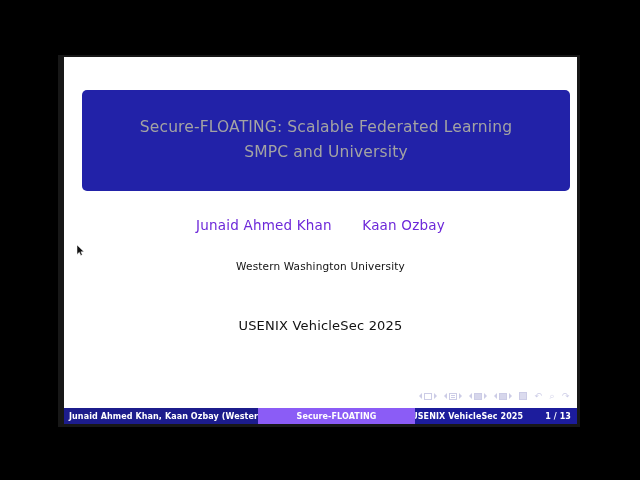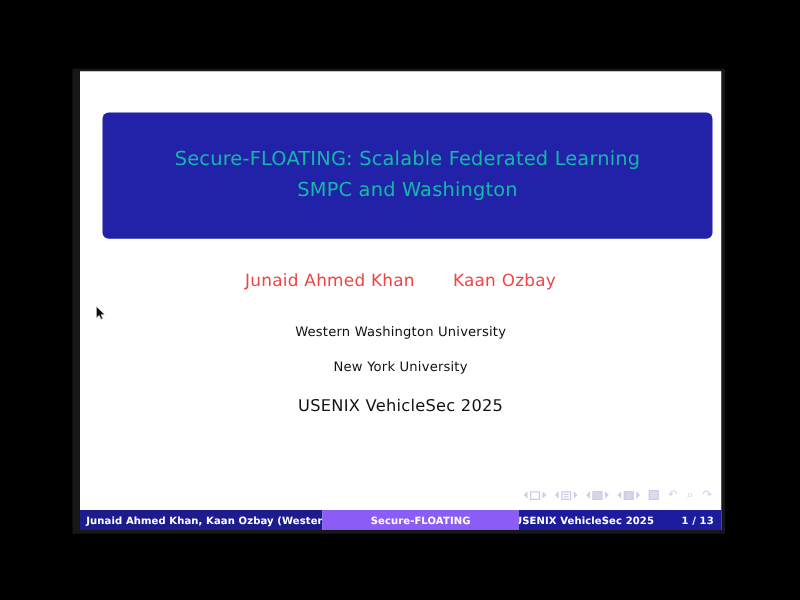--- a/index.html
+++ b/index.html
@@ -53,37 +53,37 @@
     background: #2222a8;
     border-radius: 5px;
     box-sizing: border-box;
     display: flex;
     flex-direction: column;
     align-items: center;
     justify-content: center;
     padding: 4px 10px 6px 10px;
   }
   #title-box .tline {
-    color: #14b8a6;
+    color: #a3a3a3;
     font-family: "DejaVu Sans", sans-serif;
     font-size: 15.5px;
     line-height: 25px;
     letter-spacing: 0.15px;
     text-align: center;
     white-space: nowrap;
   }
 
   
   #authors {
     position: absolute;
     left: 0;
     top: 160px;
     width: 513px;
     text-align: center;
-    color: #ef4444;
+    color: #6d28d9;
     font-size: 13.5px;
     letter-spacing: 0.2px;
   }
   #authors .author { display: inline-block; }
   #authors .author + .author { margin-left: 26px; }
 
   .affil {
     position: absolute;
     left: 0;
     width: 513px;
@@ -213,30 +213,29 @@
 <body>
 
 <div id="stage">
 
   <div id="slide-shadow"></div>
 
   <div id="slide">
 
     <div id="title-box">
       <div class="tline">Secure-FLOATING: Scalable Federated Learning</div>
-      <div class="tline">SMPC and Washington</div>
+      <div class="tline">SMPC and University</div>
     </div>
 
     <div id="authors">
       <span class="author">Junaid Ahmed Khan</span>
       <span class="author">Kaan Ozbay</span>
     </div>
 
     <div class="affil" id="affil-0">Western Washington University</div>
-    <div class="affil" id="affil-1">New York University</div>
 
     <div id="venue">USENIX VehicleSec 2025</div>
 
     <div id="nav-symbols">
       <div class="nav-group">
         <span class="nav-tri-l"></span>
         <span class="nav-box"></span>
         <span class="nav-tri-r"></span>
       </div>
       <div class="nav-group">

